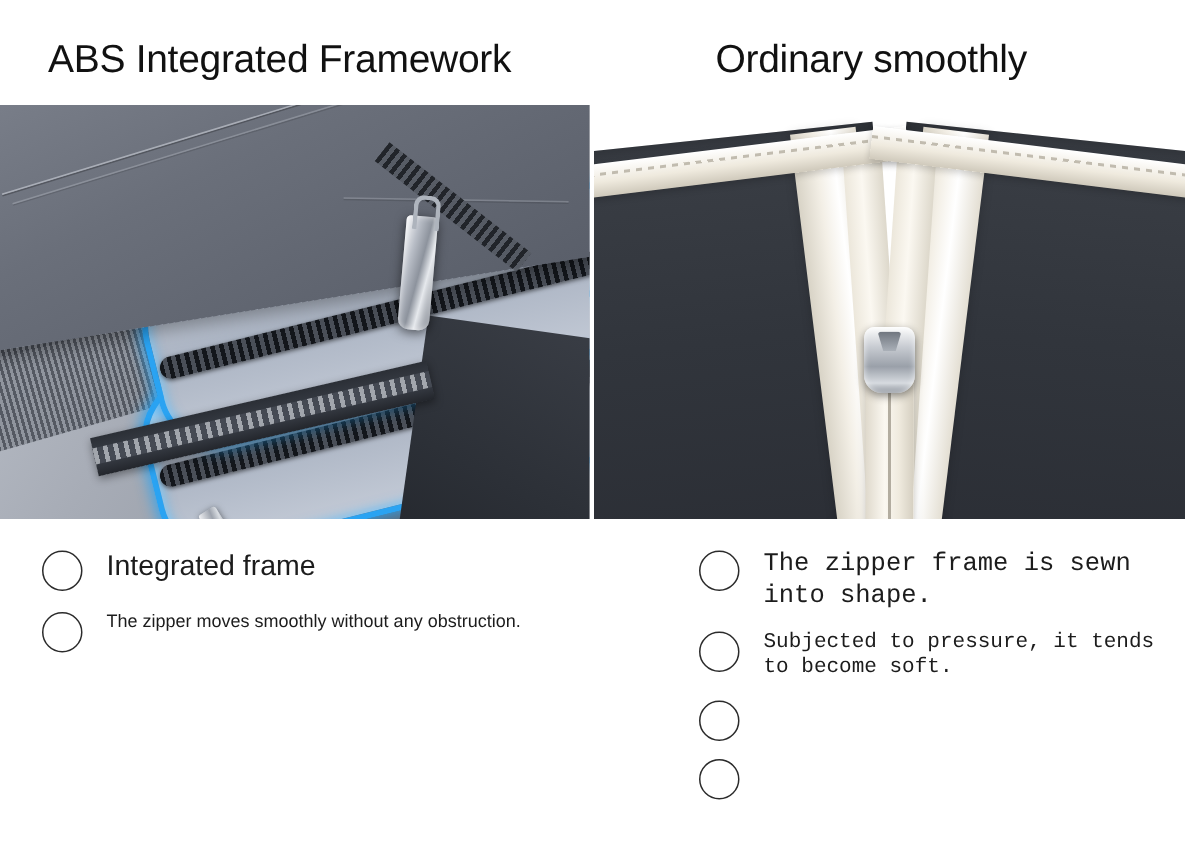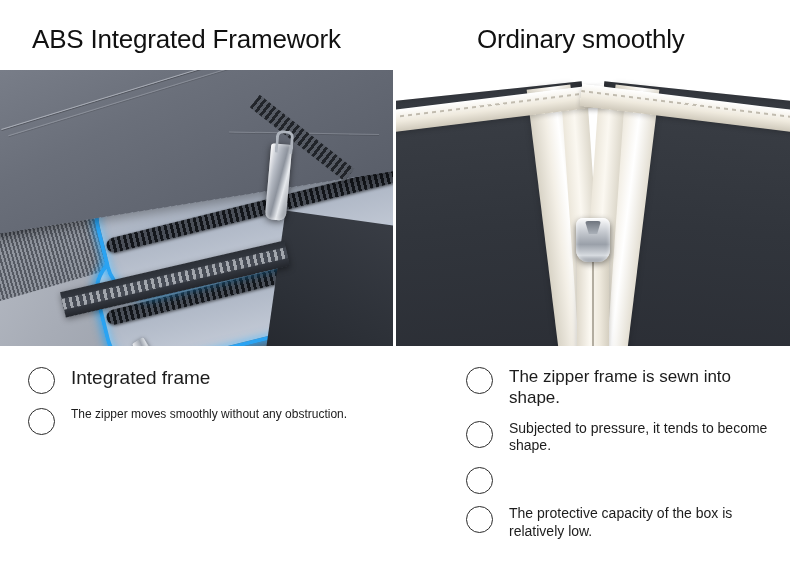--- a/index.html
+++ b/index.html
@@ -275,21 +275,21 @@
   .row-text {
     margin-left: 16px;
     color: #1c1c1c;
     line-height: 1.26;
   }
   .row.big .row-text   { font-size: 19px; }
   .row.small .row-text { font-size: 12px; }
 
   #list-left .row.big   { margin-bottom: 13px; }
   #list-left .row.small { margin-bottom: 16px; }
-  #list-right .row      { margin-bottom: 11px; }
+  #list-right .row      { margin-bottom: 11px; font-family: Liberation Mono, monospace; }
   #list-right .row.small .row-text { font-size: 14px; }
   #list-right .row.big  .row-text  { font-size: 17px; }
 </style>
 </head>
 <body>
 
 <div class="heading" id="title-left">ABS Integrated Framework</div>
 
 <div class="heading" id="title-right">Ordinary smoothly</div>
 
@@ -369,25 +369,24 @@
 
 <div class="list" id="list-right">
 
   <div class="row big">
     <span class="bullet"></span>
     <span class="row-text">The zipper frame is sewn into shape.</span>
   </div>
 
   <div class="row small">
     <span class="bullet"></span>
-    <span class="row-text">Subjected to pressure, it tends to become shape.</span>
+    <span class="row-text">Subjected to pressure, it tends to become soft.</span>
   </div>
 
   <div class="row big">
     <span class="bullet"></span>
   </div>
 
   <div class="row small">
     <span class="bullet"></span>
-    <span class="row-text">The protective capacity of the box is relatively low.</span>
   </div>
 
 </div>
 
 </body></html>

